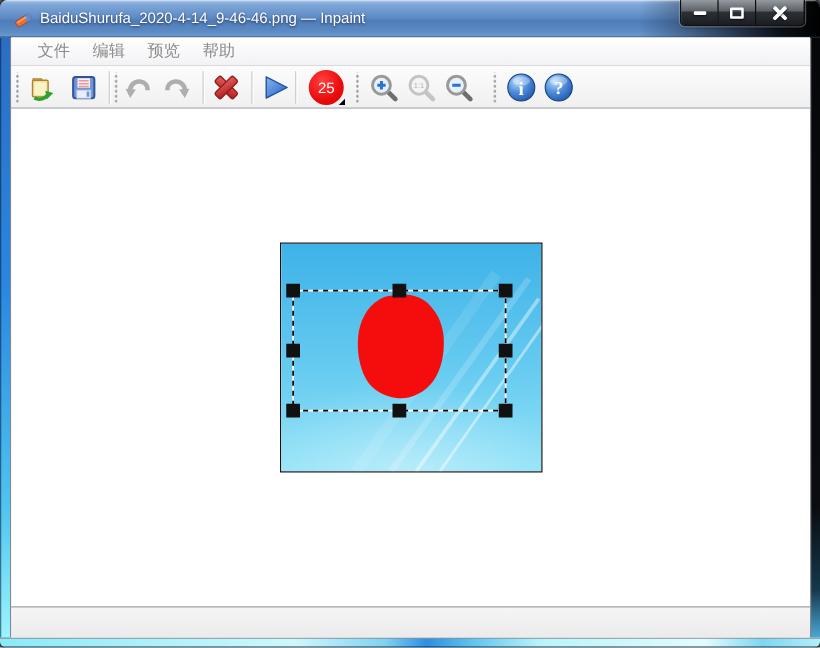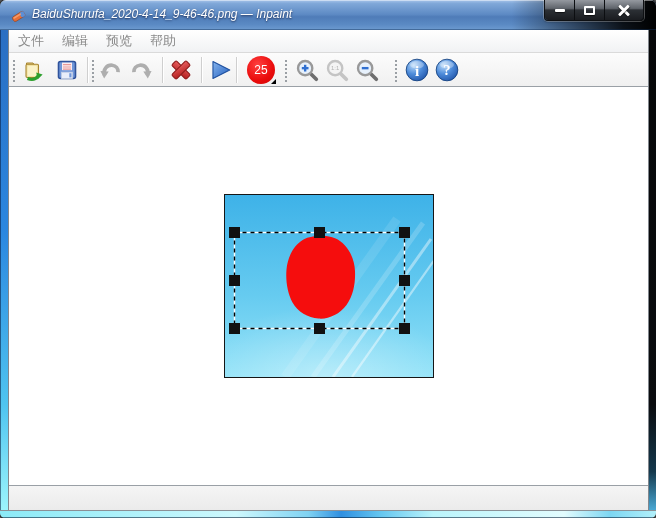--- a/index.html
+++ b/index.html
@@ -13,21 +13,21 @@
   .titlebar{
     position:absolute; left:0; top:0; width:656px; height:30px;
     background:
       linear-gradient(to right, rgba(0,0,0,0) 78%, rgba(0,0,0,.88) 95%, #000 100%),
       linear-gradient(to bottom,#a6c4ea 0%,#7fa7d8 12%,#5d8ac4 48%,#4f7cb8 56%,#5b8ac4 82%,#6d9bd0 100%);
     box-shadow:inset 0 1px 0 rgba(255,255,255,.45), inset 0 -1px 0 rgba(20,50,90,.45);
   }
   .app-icon{ position:absolute; left:11px; top:7px; width:16px; height:16px; }
   .title-text{
     position:absolute; left:32px; top:7px; font-size:12px; color:#fff;
-    text-shadow:0 1px 2px rgba(0,0,30,.65); white-space:nowrap;font-style:italic;
+    text-shadow:0 1px 2px rgba(0,0,30,.65); white-space:nowrap;
   }
   .caption-group{
     position:absolute; right:12px; top:0; height:21px; display:flex;
     border:1px solid #0e1013; border-top:none; border-radius:0 0 4px 4px;
     overflow:hidden; box-shadow:0 0 0 1px rgba(255,255,255,.28), 0 1px 2px rgba(0,0,0,.4);
   }
   .cap-btn{
     width:30px; height:100%; position:relative; cursor:default;
     background:linear-gradient(to bottom,#9599a0 0%,#5f646b 42%,#2c3035 50%,#1a1c20 100%);
     border-right:1px solid #0c0e11; display:flex; align-items:center; justify-content:center;
@@ -57,21 +57,21 @@
     position:absolute; left:0; top:510px; width:656px; height:8px;
     background:linear-gradient(to right,#8beaf7 0%,#cdf8fd 36%,#7fd2f2 47%,#2f8fe0 52%,#64c6f0 58%,#baf4fb 66%,#e2fcfe 86%,#7cd6f2 93%,#b2f0fa 100%);
     box-shadow:inset 0 1px 0 #8a9096, inset 0 -1px 0 rgba(0,20,45,.55);
   }
   
   .client{
     position:absolute; left:9px; top:30px; width:639px; height:480px;
     display:flex; flex-direction:column; background:#fff;
   }
   .menubar{
-    height:23px; flex:none; display:flex; align-items:center; padding-left:0;
+    height:23px; flex:none; display:flex; align-items:center; padding-left:12px;
     background:linear-gradient(to bottom,#ffffff,#f1f2f4);
     border-bottom:1px solid #dadada;
   }
   .menu-item{ padding:0 9px; font-size:13px; color:#8b8b8b; cursor:default; }
   .toolbar{
     height:34px; flex:none; display:flex; align-items:center;
     background:linear-gradient(to bottom,#fcfcfc,#f0f0f0);
     border-bottom:1px solid #9aa0a6;
   }
   .tb-grip{

